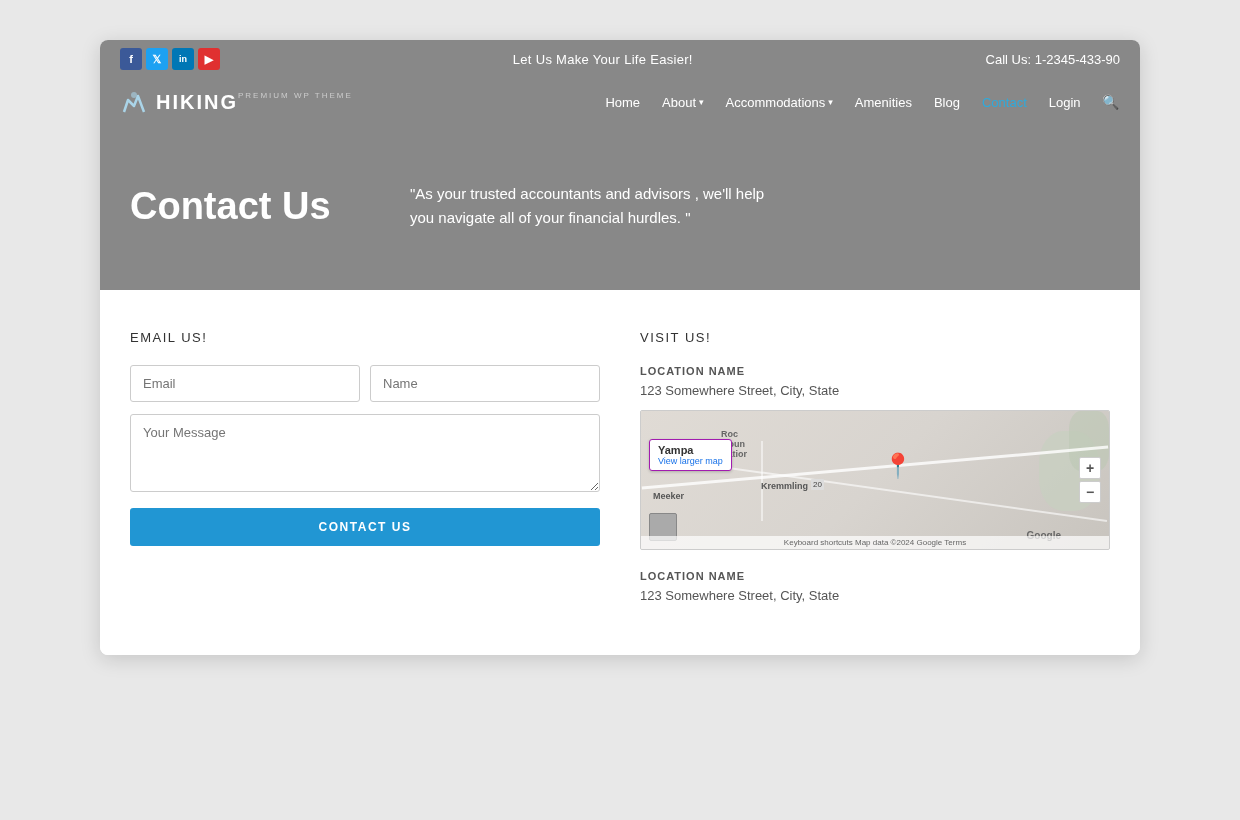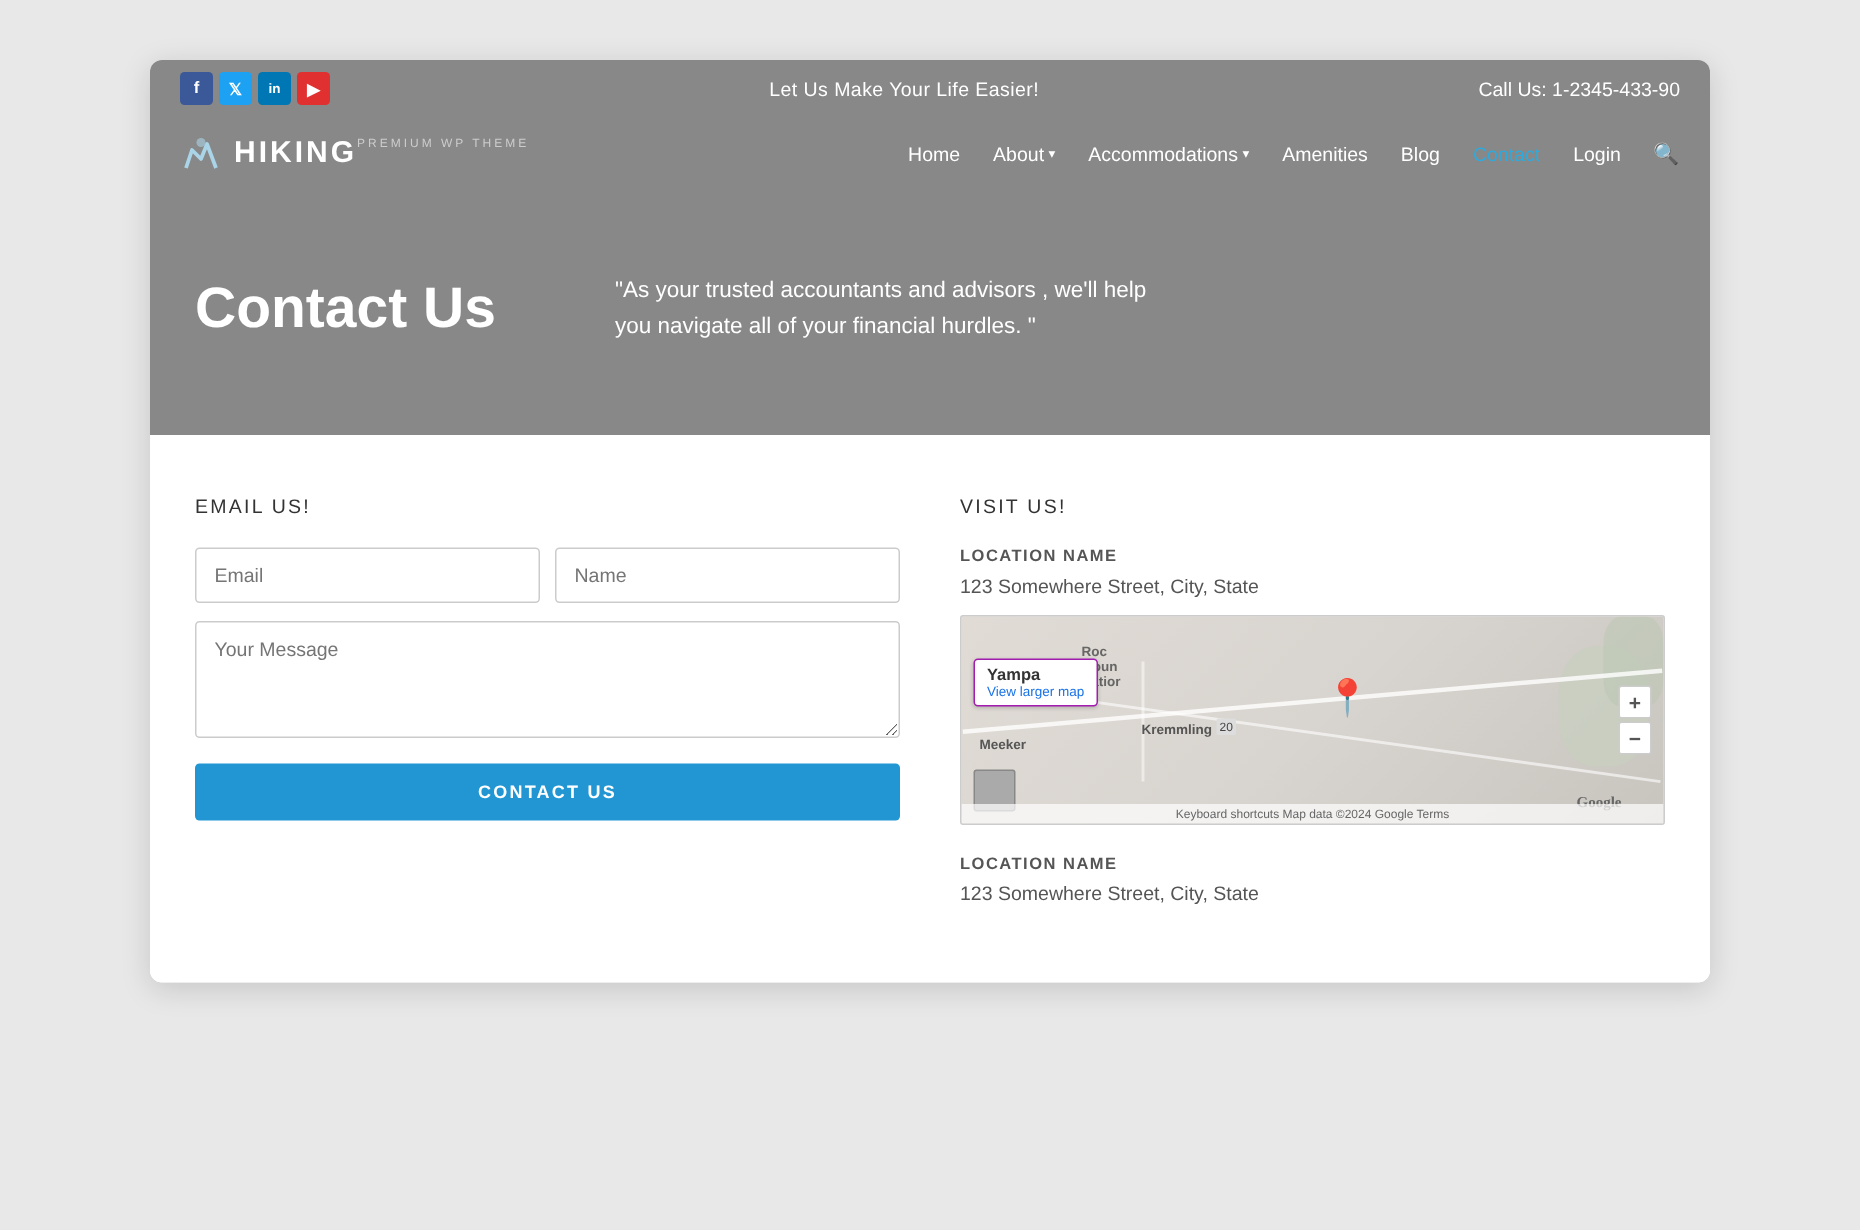--- a/index.html
+++ b/index.html
@@ -292,25 +292,24 @@
       right: 0;
       background: rgba(255,255,255,0.7);
       font-size: 8px;
       color: #666;
       padding: 2px 4px;
       text-align: center;
     }
     .map-google-logo {
       position: absolute;
       bottom: 8px;
-      right: 28px;
+      right: 48px;
       font-size: 10px;
       color: #666;
       font-weight: bold;
-      font-family: Liberation Serif, serif;
     }
   </style>
 </head>
 <body>
 
 <div class="browser-window">
 
   <div class="top-bar">
     <div class="social-icons">
       <div class="social-icon fb">f</div>

